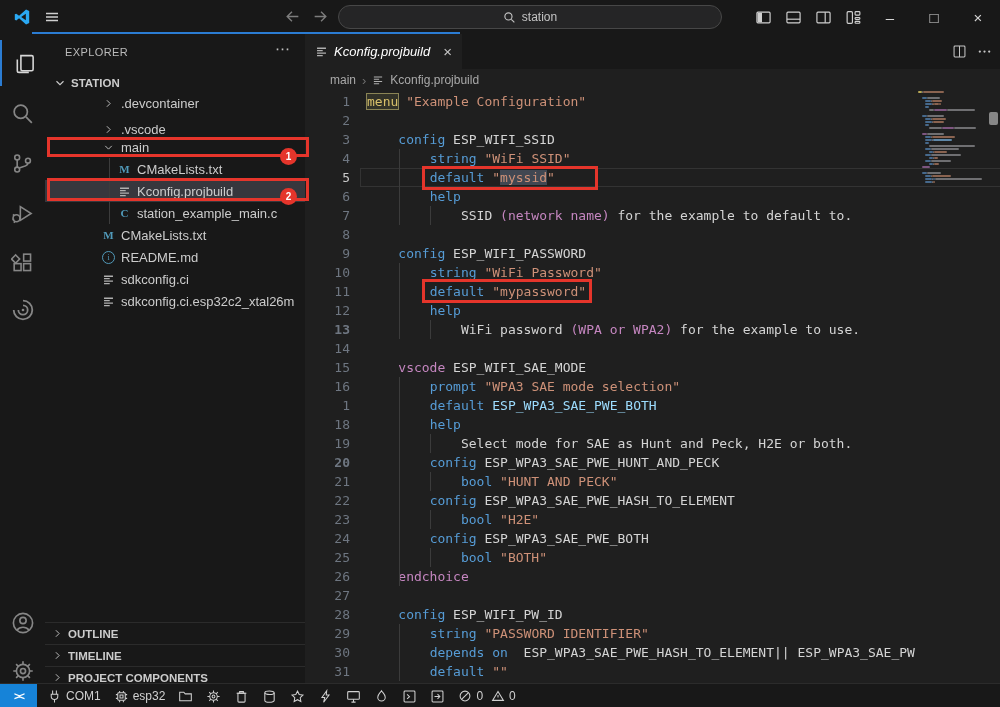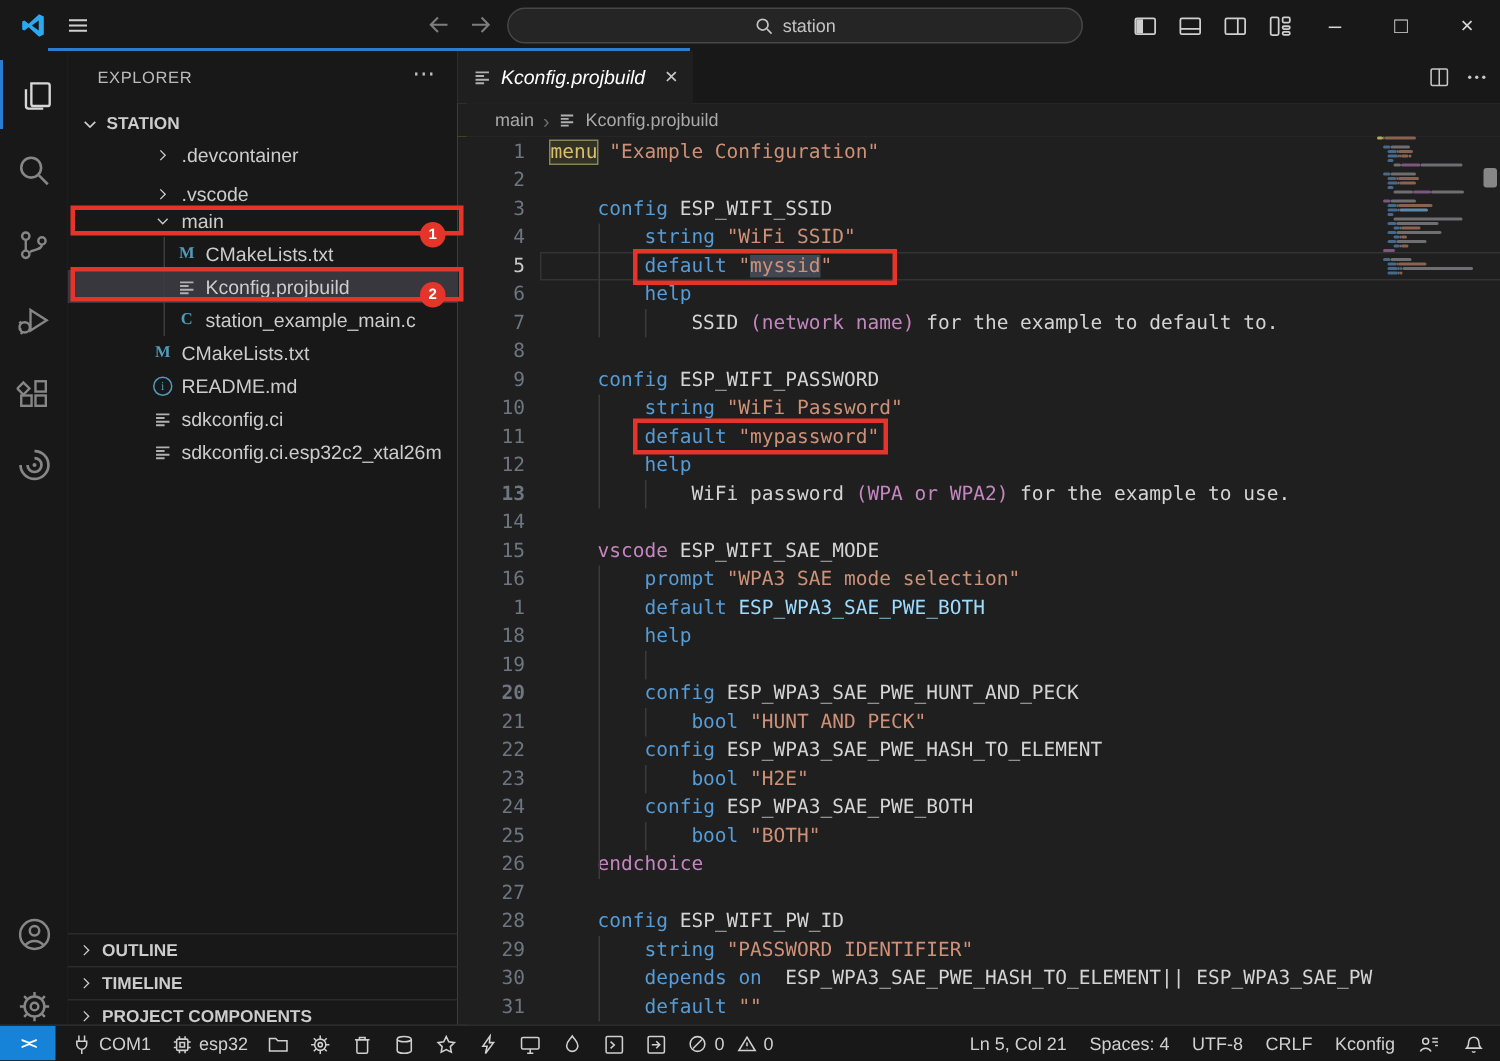--- a/index.html
+++ b/index.html
@@ -395,21 +395,21 @@
         <div class="code-line" style="top: 153px;"><span>    </span><span class="tk-kw">config</span><span class="tk-pln"> ESP_WIFI_PASSWORD</span></div>
         <div class="code-line" style="top: 172px;"><span>        </span><span class="tk-kw">string</span><span class="tk-pln"> </span><span class="tk-str">"WiFi Password"</span></div>
         <div class="code-line" style="top: 191px;"><span>        </span><span class="tk-kw">default</span><span class="tk-pln"> </span><span class="tk-str">"mypassword"</span></div>
         <div class="code-line" style="top: 210px;"><span>        </span><span class="tk-kw">help</span></div>
         <div class="code-line" style="top: 229px;"><span>            </span><span class="tk-pln">WiFi password </span><span class="tk-par">(WPA or WPA2)</span><span class="tk-pln"> for the example to use.</span></div>
         <div class="code-line" style="top: 248px;"></div>
         <div class="code-line" style="top: 267px;"><span>    </span><span class="tk-mag">vscode</span><span class="tk-pln"> ESP_WIFI_SAE_MODE</span></div>
         <div class="code-line" style="top: 286px;"><span>        </span><span class="tk-kw">prompt</span><span class="tk-pln"> </span><span class="tk-str">"WPA3 SAE mode selection"</span></div>
         <div class="code-line" style="top: 305px;"><span>        </span><span class="tk-kw">default</span><span class="tk-pln"> </span><span class="tk-ref">ESP_WPA3_SAE_PWE_BOTH</span></div>
         <div class="code-line" style="top: 324px;"><span>        </span><span class="tk-kw">help</span></div>
-        <div class="code-line" style="top: 343px;"><span>            </span></div>
+        <div class="code-line" style="top: 343px;"><span>            </span><span class="tk-pln">Select mode for SAE as Hunt and Peck, H2E or both.</span></div>
         <div class="code-line" style="top: 362px;"><span>        </span><span class="tk-kw">config</span><span class="tk-pln"> ESP_WPA3_SAE_PWE_HUNT_AND_PECK</span></div>
         <div class="code-line" style="top: 381px;"><span>            </span><span class="tk-kw">bool</span><span class="tk-pln"> </span><span class="tk-str">"HUNT AND PECK"</span></div>
         <div class="code-line" style="top: 400px;"><span>        </span><span class="tk-kw">config</span><span class="tk-pln"> ESP_WPA3_SAE_PWE_HASH_TO_ELEMENT</span></div>
         <div class="code-line" style="top: 419px;"><span>            </span><span class="tk-kw">bool</span><span class="tk-pln"> </span><span class="tk-str">"H2E"</span></div>
         <div class="code-line" style="top: 438px;"><span>        </span><span class="tk-kw">config</span><span class="tk-pln"> ESP_WPA3_SAE_PWE_BOTH</span></div>
         <div class="code-line" style="top: 457px;"><span>            </span><span class="tk-kw">bool</span><span class="tk-pln"> </span><span class="tk-str">"BOTH"</span></div>
         <div class="code-line" style="top: 476px;"><span>    </span><span class="tk-mag">endchoice</span></div>
         <div class="code-line" style="top: 495px;"></div>
         <div class="code-line" style="top: 514px;"><span>    </span><span class="tk-kw">config</span><span class="tk-pln"> ESP_WIFI_PW_ID</span></div>
         <div class="code-line" style="top: 533px;"><span>        </span><span class="tk-kw">string</span><span class="tk-pln"> </span><span class="tk-str">"PASSWORD IDENTIFIER"</span></div>
@@ -608,40 +608,20 @@
       </span>
       <span>0</span>
       <span style="margin-left:4px">
         <svg width="14" height="14" viewBox="0 0 16 16" stroke="currentColor" stroke-width="1.2" fill="none">
             <path d="M8 2.8L14.2 13H1.8z"></path>
             <path d="M8 6.8v3M8 11.3v.2"></path>
           </svg>
       </span>
       <span>0</span>
     </div>
-    <div class="sb-right" id="sb-right">
-      <span>Ln 5, Col 21</span>
-        <span>Spaces: 4</span>
-        <span>UTF-8</span>
-        <span>CRLF</span>
-        <span>Kconfig</span>
-        <span id="sb-feedback">
-        <svg width="15" height="15" viewBox="0 0 16 16" stroke="currentColor" stroke-width="1.1" fill="none">
-            <circle cx="5.8" cy="5.5" r="2.1"></circle>
-            <path d="M2 12.8a4.3 4.3 0 0 1 7.6 0"></path>
-            <path d="M10.5 3.5h4M10.5 6h4M12.5 8.5h2"></path>
-          </svg>
-      </span>
-      <span id="sb-bell">
-        <svg width="15" height="15" viewBox="0 0 16 16" stroke="currentColor" stroke-width="1.1" fill="none">
-            <path d="M8 2.6a3.6 3.6 0 0 1 3.6 3.6c0 3 .9 3.6 1.5 4.2H2.9c.6-.6 1.5-1.2 1.5-4.2A3.6 3.6 0 0 1 8 2.6z"></path>
-            <path d="M6.9 12.6a1.2 1.2 0 0 0 2.2 0"></path>
-          </svg>
-      </span>
-    </div>
   </div>
 
   <div class="anno-box" style="left:47px;top:137px;width:262px;height:20px"></div>
   <div class="anno-badge" style="left:280px;top:148px">1</div>
   <div class="anno-box" style="left:47px;top:178px;width:262px;height:23px"></div>
   <div class="anno-badge" style="left:280px;top:188px">2</div>
   <div class="anno-box" style="left:422px;top:166px;width:176px;height:24px"></div>
   <div class="anno-box" style="left:422px;top:279px;width:170px;height:24px"></div>
 
 </div>

